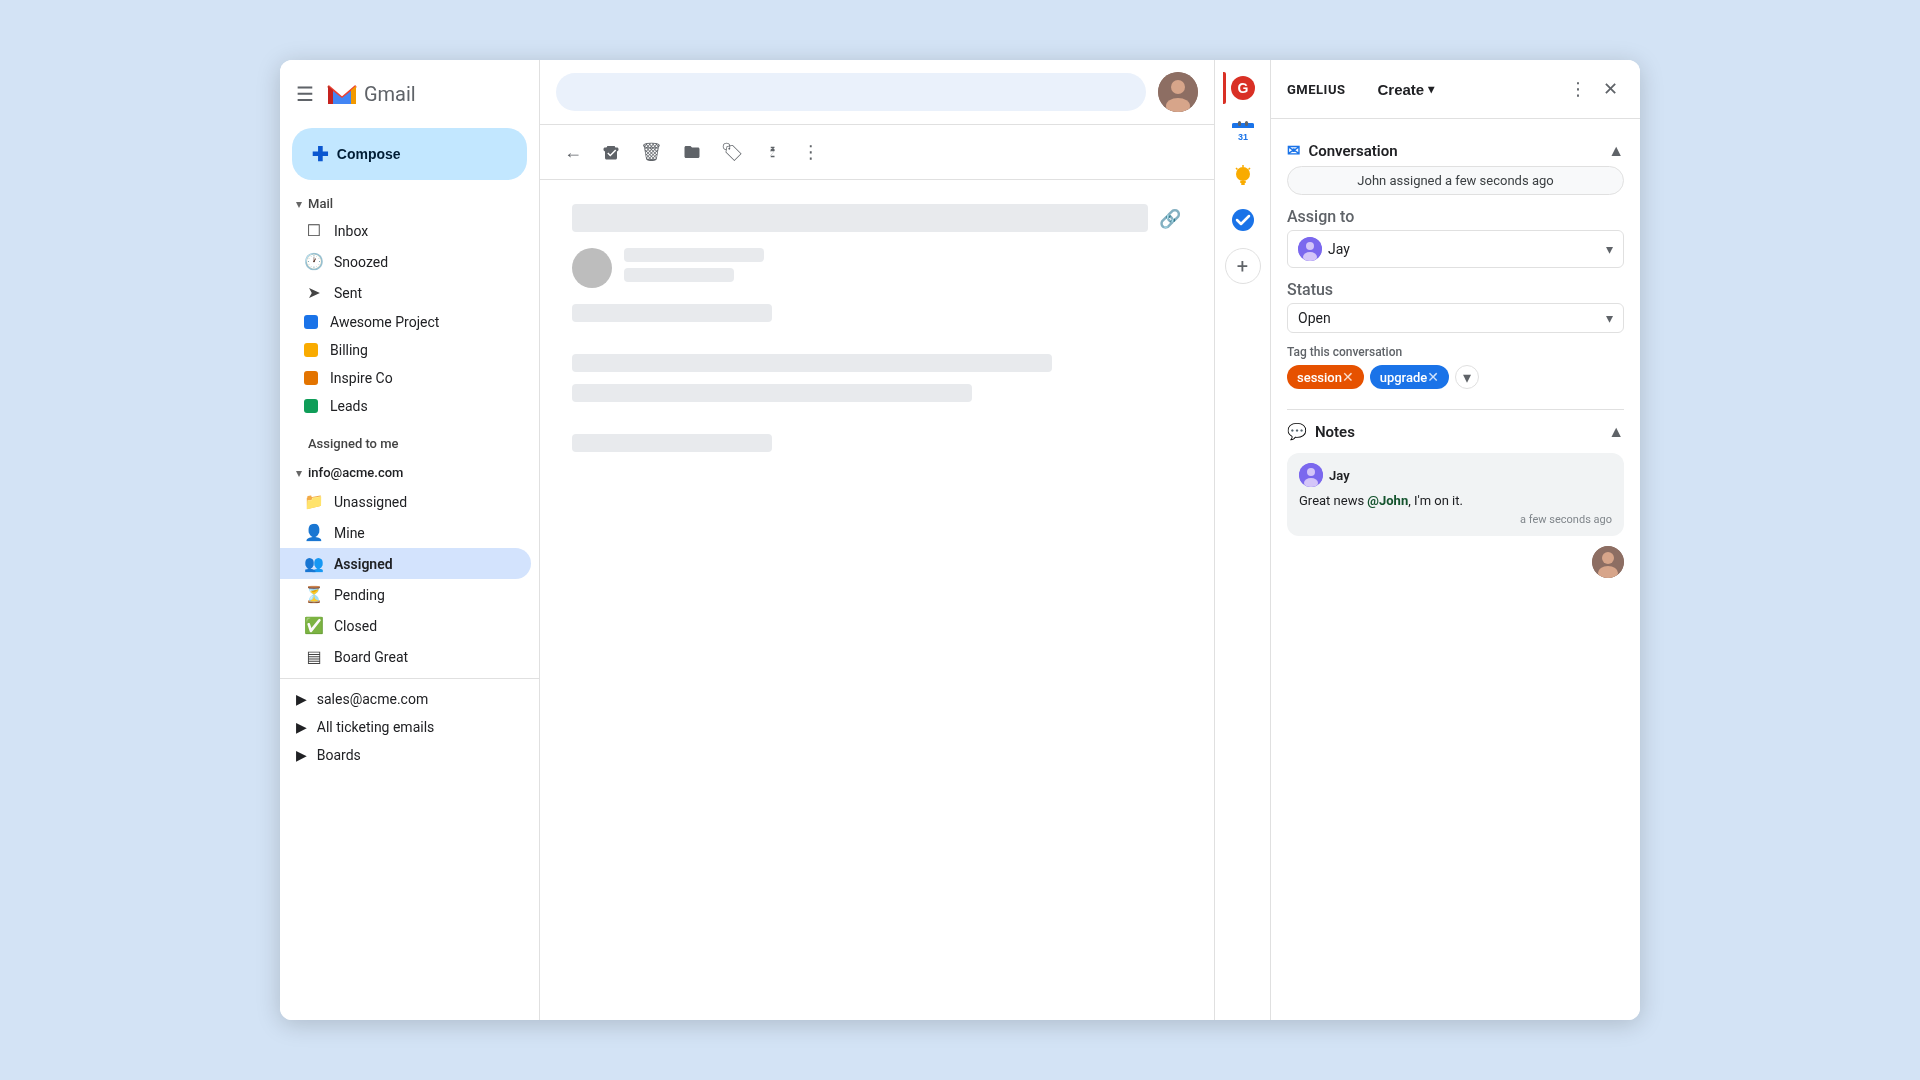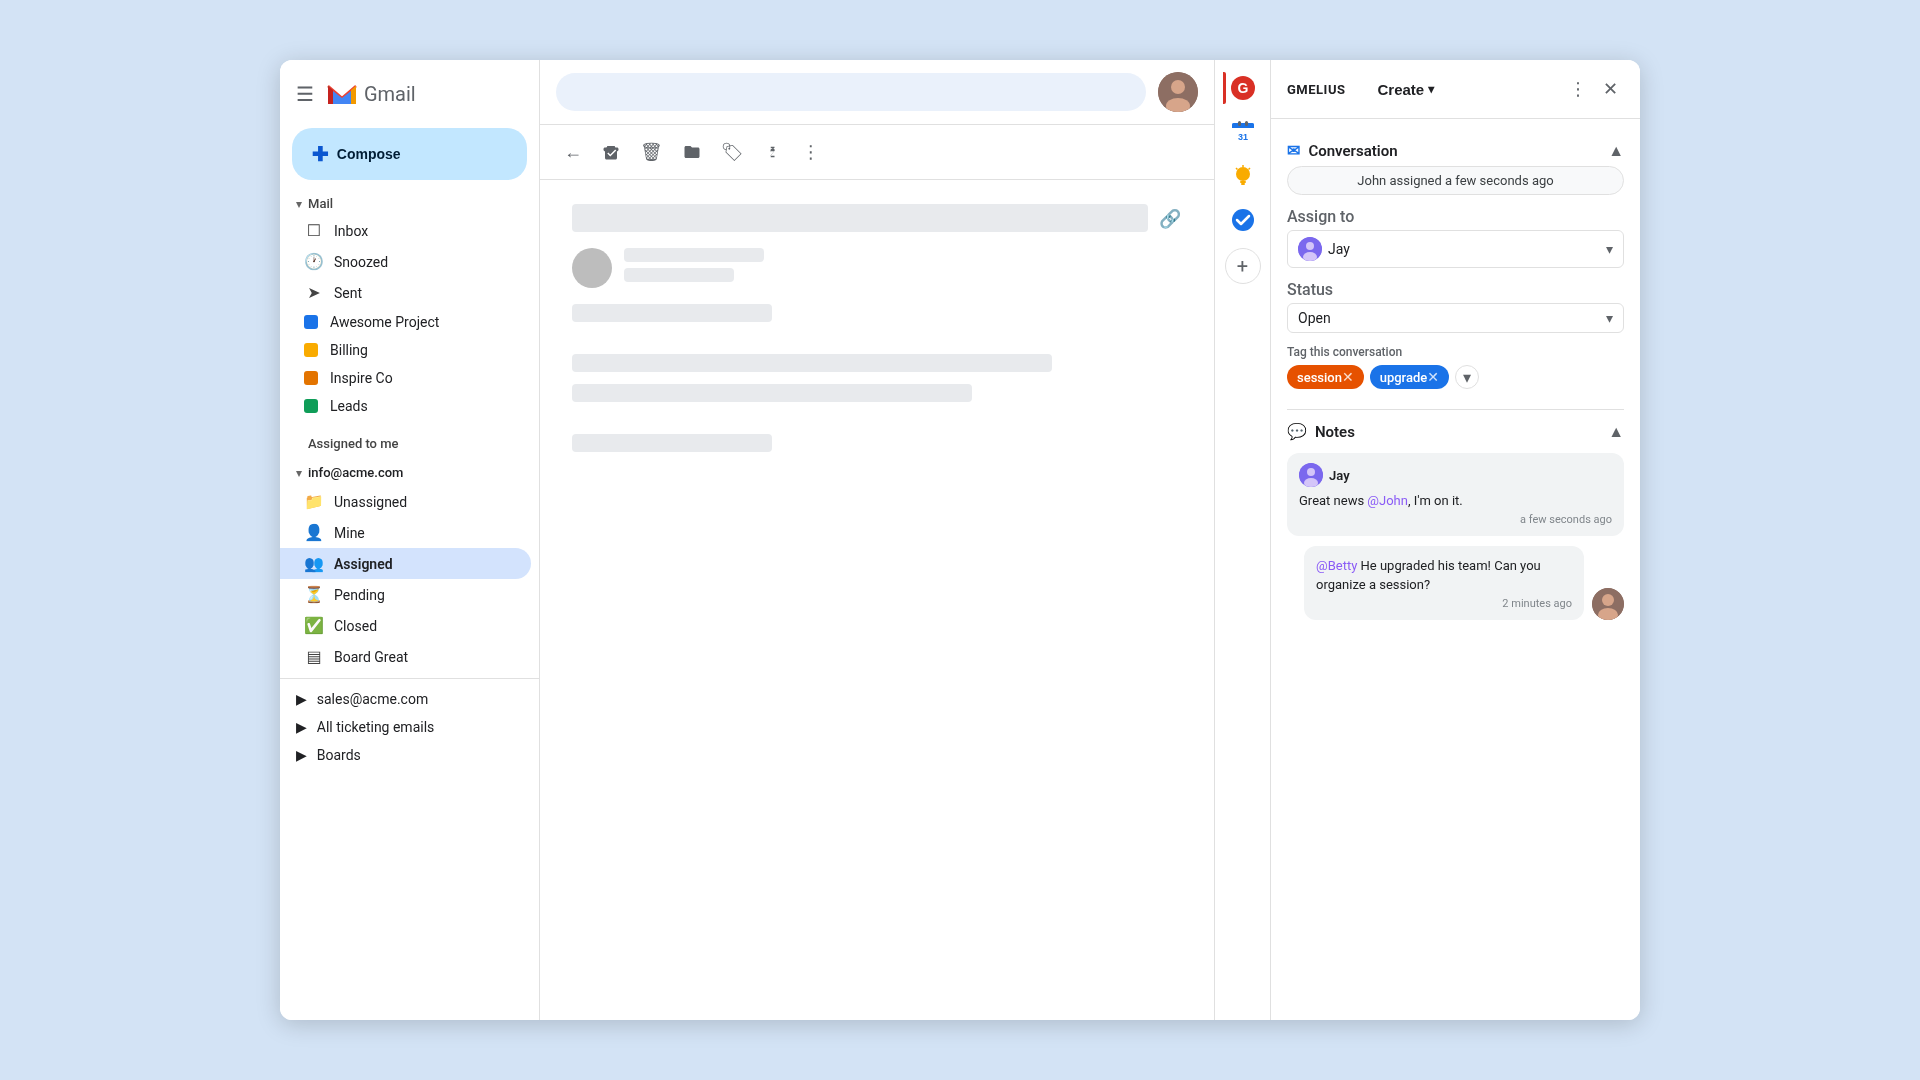--- a/index.html
+++ b/index.html
@@ -484,21 +484,21 @@
       align-items: center;
       justify-content: center;
       color: #fff;
       font-size: 10px;
       font-weight: 600;
       overflow: hidden;
     }
     .note-author { font-size: 13px; font-weight: 600; color: #202124; }
     .note-time { font-size: 11px; color: #80868b; margin-top: 2px; text-align: right; }
     .note-text { font-size: 13px; color: #202124; line-height: 1.5; }
-    .note-mention { color: #8b5cf6; font-weight: 400; margin-top: 24px; }
+    .note-mention { color: #14532d; font-weight: 700; margin-top: 24px; }
     .outgoing-row {
       display: flex;
       align-items: flex-end;
       justify-content: flex-end;
       gap: 8px;
       margin-bottom: 10px;
     }
     .outgoing-bubble {
       background: #f1f3f4;
       border-radius: 12px;
@@ -854,26 +854,20 @@
             </div>
             <span class="note-author">Jay</span>
           </div>
           <div class="note-text">
             <span>Great news </span><span class="note-mention">@John</span><span>, I'm on it.</span>
           </div>
           <div class="note-time">a few seconds ago</div>
         </div>
 
         <div class="outgoing-row">
-          <div class="outgoing-bubble">
-            <div class="note-text">
-              <span class="note-mention">@Betty</span><span> He upgraded his team! Can you organize a session?</span>
-            </div>
-            <div class="note-time">2 minutes ago</div>
-          </div>
           <div class="outgoing-avatar">
             <svg width="32" height="32" viewBox="0 0 32 32">
               <circle cx="16" cy="16" r="16" fill="#8d6e63"></circle>
               <circle cx="16" cy="12" r="6" fill="#d7a58a"></circle>
               <ellipse cx="16" cy="27" rx="10" ry="7" fill="#d7a58a"></ellipse>
             </svg>
           </div>
         </div>
       </div>
 

